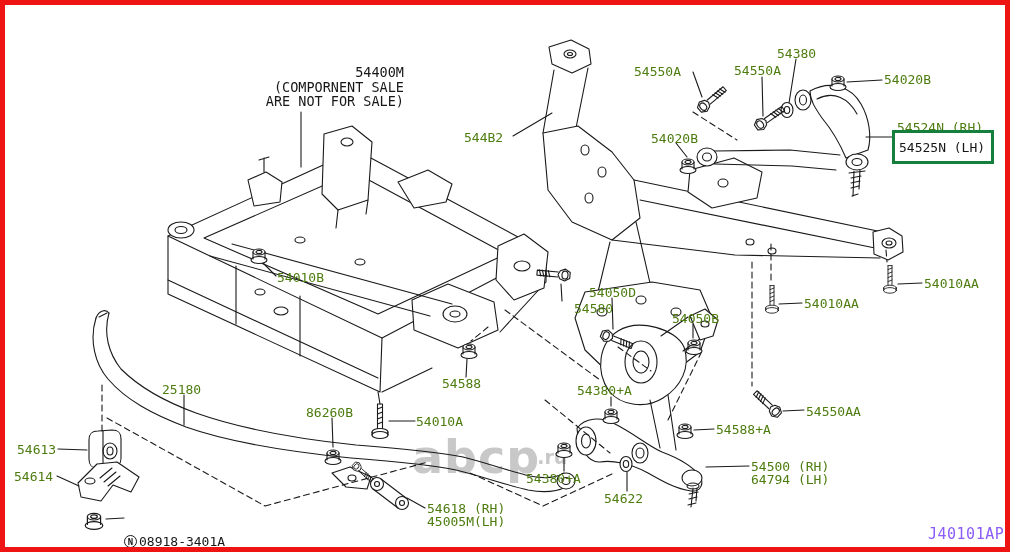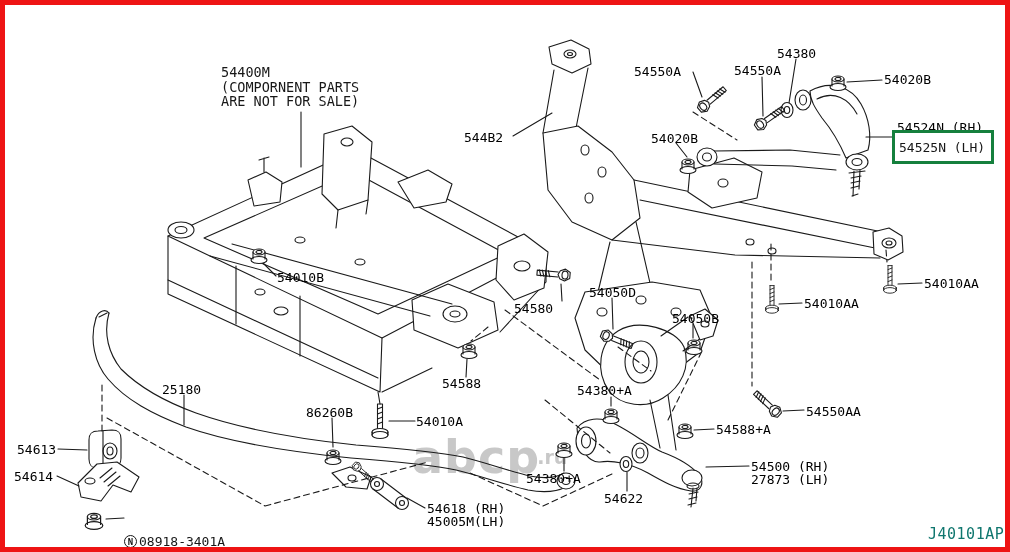--- a/index.html
+++ b/index.html
@@ -10,45 +10,45 @@
   }
   .page-border{
     position:absolute;inset:0;border:5px solid #ee1414;box-sizing:border-box;
     pointer-events:none;z-index:10;
   }
   .stage{position:absolute;inset:0;}
   svg.art{position:absolute;left:0;top:0;z-index:2;}
   .lbl{
     position:absolute;z-index:3;
     font:13px/13px "DejaVu Sans Mono",monospace;
-    color:#000000;white-space:pre;letter-spacing:0;
+    color:#4d7c0f;white-space:pre;letter-spacing:0;
   }
   .note-block{
-    position:absolute;left:221px;top:65px;width:196px;z-index:3;
+    position:absolute;left:208px;top:65px;width:196px;z-index:3;
     font:13.5px/14.5px "DejaVu Sans Mono",monospace;color:#171717;
-    text-align:left;white-space:pre;
+    text-align:right;white-space:pre;
   }
   .hl-box{
     position:absolute;left:892px;top:130px;width:102px;height:34px;z-index:4;
     border:3px solid #15803d;box-sizing:border-box;
     display:flex;align-items:center;padding-left:4px;
     background:transparent;
   }
   .hl-box span{font:13px/13px "DejaVu Sans Mono",monospace;color:#171717;white-space:pre;}
   .hw-note{position:absolute;left:124px;top:509px;z-index:3;color:#171717;
     font:13px/13px "DejaVu Sans Mono",monospace;white-space:pre;}
   .hw-line{display:flex;align-items:center;}
   .circ-n{
     display:inline-flex;width:13px;height:13px;border:1.2px solid #171717;border-radius:50%;
     font:bold 9px/12px "DejaVu Sans Mono",monospace;justify-content:center;align-items:center;
     margin-right:2px;box-sizing:border-box;
   }
   .diagram-code{
     position:absolute;left:928px;top:526px;z-index:3;
-    font:15px/16px "DejaVu Sans Mono",monospace;color:#0f766e;letter-spacing:0.5px;
+    font:15px/16px "DejaVu Sans Mono",monospace;color:#8b5cf6;letter-spacing:0.5px;
   }
   .watermark{
     position:absolute;left:412px;top:433px;z-index:1;
     font:bold 46px/48px "DejaVu Sans",sans-serif;color:#c8c8c8;
     letter-spacing:1px;user-select:none;
   }
   .watermark .ru{font-size:19px;letter-spacing:0;position:relative;top:-9px;left:-3px;}
 </style>
 </head>
 <body>
@@ -260,47 +260,47 @@
       <use href="#boltv" transform="translate(890,288) scale(0.8)"></use>
       <use href="#boltv" transform="translate(772,308) scale(0.8)"></use>
       <use href="#bolth" transform="translate(704,106) rotate(-40)"></use>
       <use href="#bolth" transform="translate(761,124) rotate(-35)"></use>
       <use href="#bolth" transform="translate(564,275) rotate(185)"></use>
       <use href="#bolth" transform="translate(607,336) rotate(22)"></use>
       <use href="#bolth" transform="translate(775,411) rotate(-137)"></use>
     </g>
   </svg>
 
-  <div class="note-block"><span>54400M</span><br><span>(COMPORNENT PARTS</span><br><span>ARE NOT FOR SALE)</span></div>
+  <div class="note-block"><span>54400M</span><br><span>(COMPORNENT SALE</span><br><span>ARE NOT FOR SALE)</span></div>
 
   <div class="lbl" style="left:464px;top:131px">544B2</div>
   <div class="lbl" style="left:634px;top:65px">54550A</div>
   <div class="lbl" style="left:734px;top:64px">54550A</div>
   <div class="lbl" style="left:777px;top:47px">54380</div>
   <div class="lbl" style="left:884px;top:73px">54020B</div>
   <div class="lbl" style="left:897px;top:121px">54524N (RH)</div>
   <div class="hl-box">
       <span>54525N (LH)</span>
     </div>
   <div class="lbl" style="left:651px;top:132px">54020B</div>
   <div class="lbl" style="left:277px;top:271px">54010B</div>
-  <div class="lbl" style="left:514px;top:302px">54580</div>
+  <div class="lbl" style="left:574px;top:302px">54580</div>
   <div class="lbl" style="left:589px;top:286px">54050D</div>
   <div class="lbl" style="left:672px;top:312px">54050B</div>
   <div class="lbl" style="left:442px;top:377px">54588</div>
   <div class="lbl" style="left:162px;top:383px">25180</div>
   <div class="lbl" style="left:306px;top:406px">86260B</div>
   <div class="lbl" style="left:416px;top:415px">54010A</div>
   <div class="lbl" style="left:577px;top:384px">54380+A</div>
   <div class="lbl" style="left:716px;top:423px">54588+A</div>
   <div class="lbl" style="left:806px;top:405px">54550AA</div>
   <div class="lbl" style="left:924px;top:277px">54010AA</div>
   <div class="lbl" style="left:804px;top:297px">54010AA</div>
   <div class="lbl" style="left:751px;top:460px">54500 (RH)</div>
-  <div class="lbl" style="left:751px;top:473px">27873 (LH)</div>
+  <div class="lbl" style="left:751px;top:473px">64794 (LH)</div>
   <div class="lbl" style="left:604px;top:492px">54622</div>
   <div class="lbl" style="left:526px;top:472px">54380+A</div>
   <div class="lbl" style="left:427px;top:502px">54618 (RH)</div>
   <div class="lbl" style="left:427px;top:515px">45005M(LH)</div>
   <div class="lbl" style="left:17px;top:443px">54613</div>
   <div class="lbl" style="left:14px;top:470px">54614</div>
 
   <div class="hw-note">
     <div class="hw-line"><span class="circ-n">N</span><span>08918-3401A</span></div>
     

